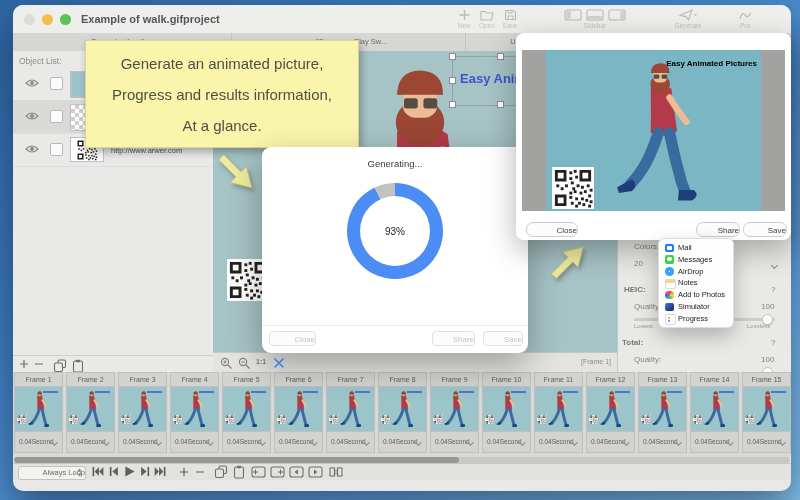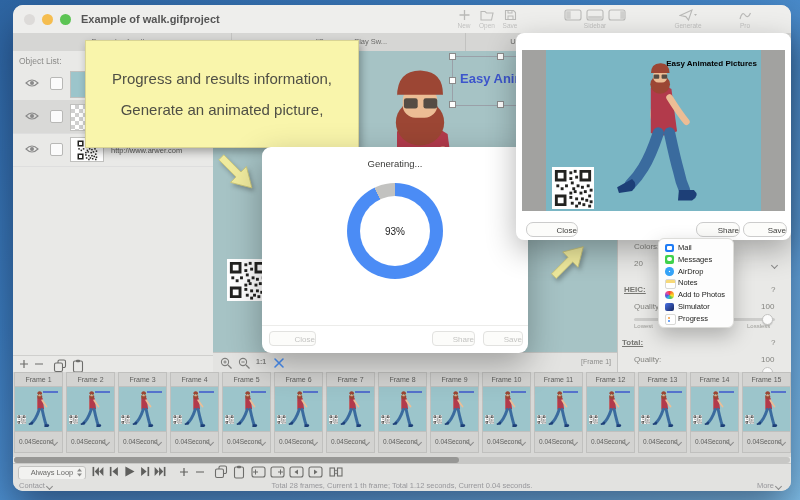--- a/index.html
+++ b/index.html
@@ -41,41 +41,41 @@
   .sel-box{position:absolute;left:239px;top:5px;width:96px;height:48px;border:1px solid #9aa0a8;}
   .handle{position:absolute;width:5px;height:5px;background:#fdfdfd;border:1px solid #8a8a8a;}
   .sel-text{position:absolute;left:247px;top:20px;font-size:13px;font-weight:bold;color:#3d55cc;white-space:nowrap;}
   .cv-strip{position:absolute;left:200px;top:347px;width:404px;height:20px;background:#e3e3e1;border-top:1px solid #c6c6c4;}
   .cv-strip .frame-indicator{position:absolute;right:6px;top:5px;font-size:7px;color:#8d8d8b;}
   .zi{position:absolute;top:4px;}
   .zi-ratio{position:absolute;top:5px;font-size:7px;color:#7e7e7c;font-weight:bold;}
   
   .rightpanel{position:absolute;left:604px;top:46px;width:174px;height:321px;background:#e9e9e7;border-left:1px solid #c6c6c4;}
   .rp-label{position:absolute;font-size:8px;color:#83837f;}
-  .rp-bold{font-weight:bold;color:#777773;text-decoration:underline;}
+  .rp-bold{font-weight:bold;color:#777773;}
   .rp-val{position:absolute;font-size:8px;color:#83837f;}
   .rp-track{position:absolute;height:3px;background:#cdcdcb;border-radius:2px;}
   .rp-knob{position:absolute;width:9px;height:9px;border-radius:50%;background:#fbfbfb;border:1px solid #c2c2c0;box-shadow:0 1px 1px rgba(0,0,0,.15);}
   .rp-tiny{position:absolute;font-size:6px;color:#9b9b97;}
   
   .timeline{position:absolute;left:0;top:367px;width:778px;height:85px;background:#d8d8d6;}
   .frames{position:absolute;left:1px;top:0;display:flex;gap:3px;width:900px;}
   .frame-cell{width:49px;height:81px;background:#d3d3d1;border:1px solid #c0c0be;box-sizing:border-box;flex:none;}
   .frame-label{height:13px;line-height:14px;text-align:center;font-size:7px;color:#5e5e5c;}
   .frame-thumb{position:relative;height:44px;background:var(--thumb-teal);border-top:1px solid #c0c0be;border-bottom:1px solid #c0c0be;overflow:hidden;}
   .mini-man{position:absolute;left:10px;top:3px;width:27px;height:39px;}
   .mini-line{position:absolute;right:4px;top:4px;width:15px;height:2px;background:#3d55cc;opacity:.75;}
   .mini-qr{position:absolute;left:2px;top:28px;width:9px;height:9px;}
   .frame-duration{position:relative;height:20px;font-size:6.5px;color:#5e5e5c;line-height:20px;padding-left:4px;}
   .frame-duration .chev{position:absolute;right:5px;top:8px;}
   .hscroll{position:absolute;left:1px;top:452px;width:776px;height:6px;background:#c7c7c5;border-radius:3px;}
   .hscroll .thumb{position:absolute;left:0;top:0;width:445px;height:6px;background:#979795;border-radius:3px;}
   
   .controlbar{position:absolute;left:0;top:458px;width:778px;height:16px;background:#e2e2e0;border-top:1px solid #c8c8c6;}
-  .loop-select{position:absolute;left:5px;top:2px;width:66px;height:12px;background:#f2f2f0;border:1px solid #c2c2c0;border-radius:3px;font-size:7.5px;color:#6a6a68;line-height:12px;text-align:center;}
+  .loop-select{position:absolute;left:5px;top:2px;width:66px;height:12px;background:#f2f2f0;border:1px solid #c2c2c0;border-radius:3px;font-size:7.5px;color:#6a6a68;line-height:12px;text-align:right;}
   .loop-select .stepper{position:absolute;right:1px;top:1px;width:9px;height:9px;}
   .cbi{position:absolute;top:2px;}
   .statusbar{position:absolute;left:0;top:474px;width:778px;height:12px;background:#e2e2e0;font-size:7.5px;color:#97979b;}
   .sb-left{position:absolute;left:6px;top:2px;}
   .sb-center{position:absolute;left:0;right:0;top:2px;text-align:center;}
   .sb-right{position:absolute;right:10px;top:2px;}
   .chev{display:inline-block;width:4px;height:4px;border-right:1.2px solid #8a8a8a;border-bottom:1.2px solid #8a8a8a;transform:rotate(45deg);vertical-align:middle;margin-left:2px;}
   
   .callout{position:absolute;left:85px;top:40px;width:272px;height:106px;background:var(--callout-yellow);
     border:1px solid #d9d494;box-shadow:2px 4px 8px rgba(0,0,0,.3);z-index:40;
@@ -674,30 +674,26 @@
           <path d="M6 3.5 L9.5 6 L6 8.5z" fill="#6d6d6b"></path>
         </svg>
       <svg class="cbi" style="left:316px;top:2px" width="14" height="12" viewBox="0 0 14 12">
           <rect x="1" y="2" width="4.5" height="8" fill="none" stroke="#6d6d6b" stroke-width="1.1"></rect>
           <rect x="8.5" y="2" width="4.5" height="8" fill="none" stroke="#6d6d6b" stroke-width="1.1"></rect>
           <circle cx="7" cy="4.5" r=".8" fill="#6d6d6b"></circle>
           <circle cx="7" cy="7.5" r=".8" fill="#6d6d6b"></circle>
         </svg>
     </div>
 
-    <div class="statusbar">
-      <div class="sb-left"><span>Contact</span><span class="chev"></span></div>
-      <div class="sb-center">Total 28 frames, Current 1 th frame; Total 1.12 seconds, Current 0.04 seconds.</div>
-      <div class="sb-right"><span>More</span><span class="chev"></span></div>
-    </div>
   </div>
 
   <div class="callout">
+    <div>Generate an animated picture,</div>
     <div>Progress and results information,</div>
-    <div>Generate an animated picture,</div>
+    <div>At a glance.</div>
   </div>
   <svg class="yarrow" style="left:210px;top:146px" width="52" height="52" viewBox="0 0 60 60">
     <g transform="rotate(45 30 30)">
       <path d="M6 26 h28 v-9 l22 13 -22 13 v-9 H6 z" fill="#f0eb9e" stroke="#c9c478" stroke-width="1"></path>
     </g>
   </svg>
   <svg class="yarrow" style="left:543px;top:237px" width="50" height="50" viewBox="0 0 60 60">
     <g transform="rotate(-45 30 30)">
       <path d="M6 26 h28 v-9 l22 13 -22 13 v-9 H6 z" fill="#f0eb9e" stroke="#c9c478" stroke-width="1"></path>
     </g>

